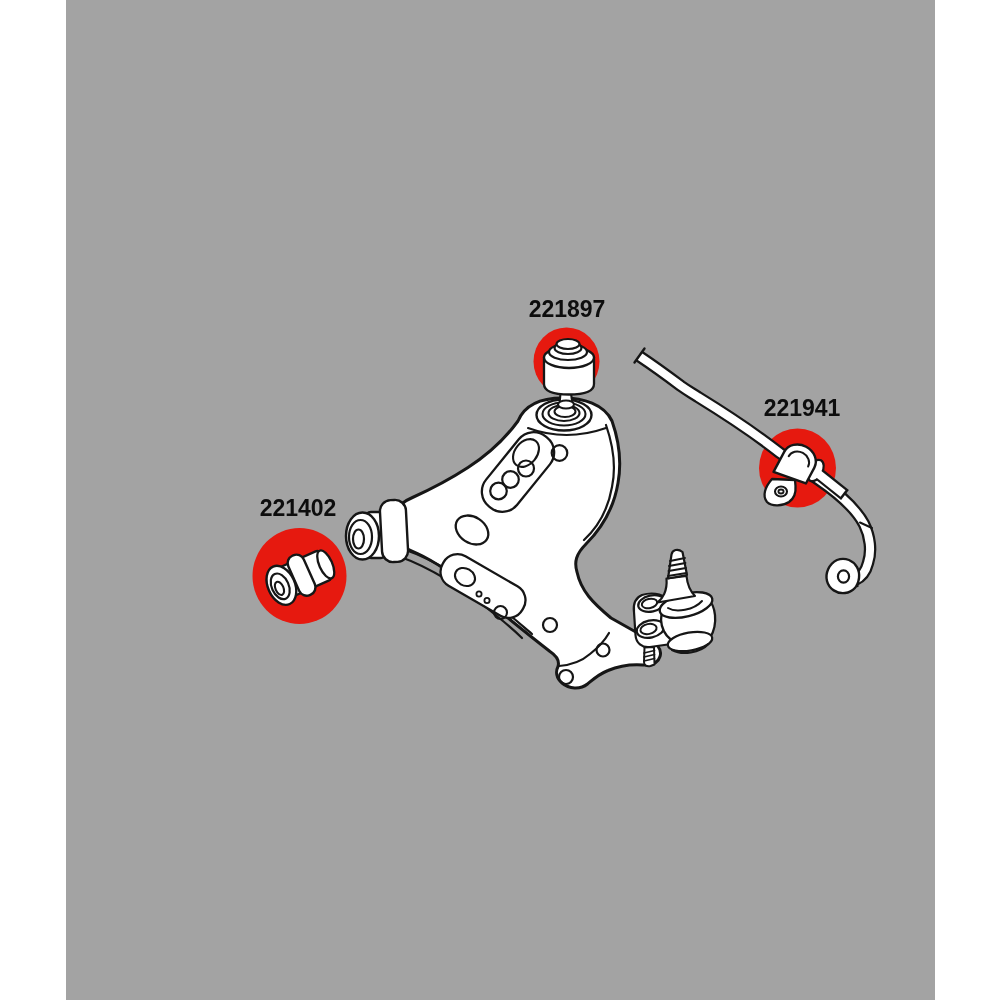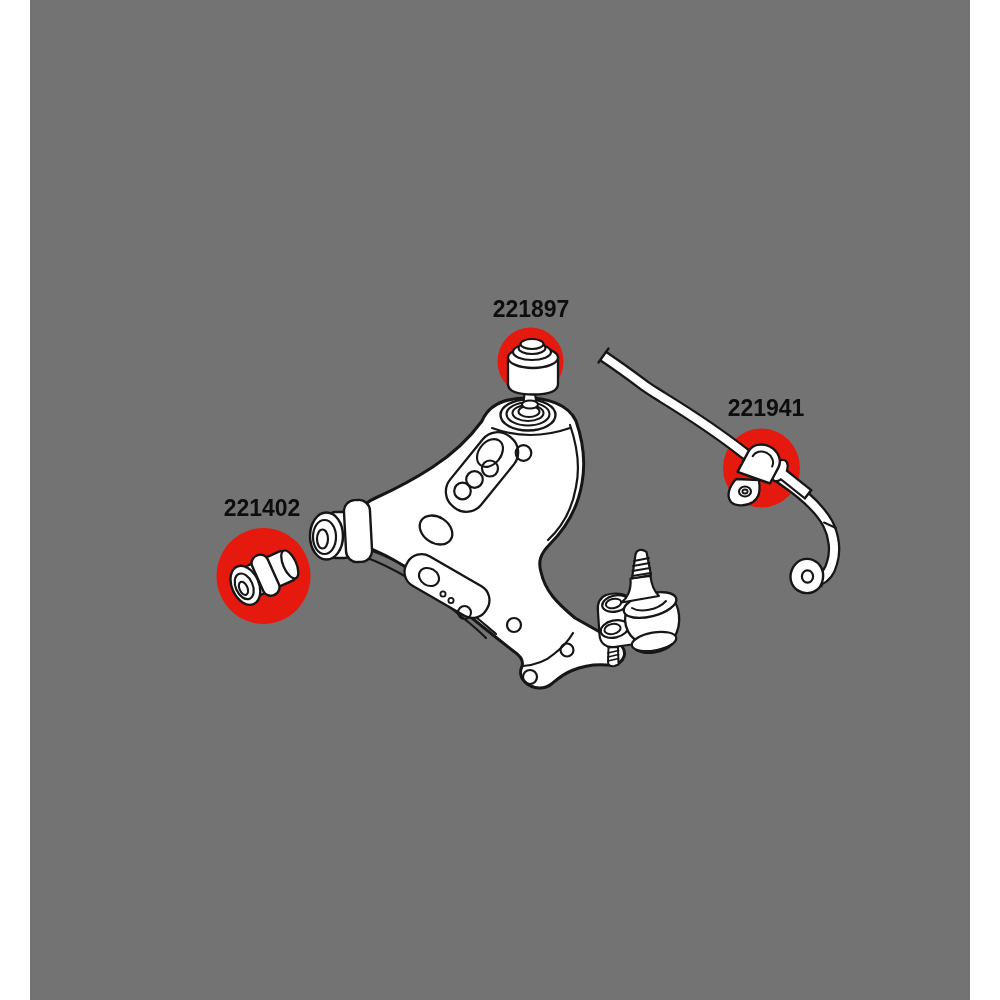--- a/index.html
+++ b/index.html
@@ -1,20 +1,20 @@
 <!DOCTYPE html>
 <html><head>
 <meta charset="utf-8">
 <style>
   html,body{margin:0;padding:0;background:#ffffff;}
   .stage{
     position:relative;
-    width:940px;height:1000px;
+    width:869px;height:1000px;
     margin:0 auto;
-    background:#737373;
+    background:#a3a3a3;
     font-family:"Liberation Sans", sans-serif;
     overflow:hidden;
   }
   svg{display:block;width:1000px;height:1000px;}
   .ln{stroke:#161616;stroke-linecap:round;stroke-linejoin:round;fill:none;}
   .wf{fill:#ffffff;}
   .part-label{
     font-family:"Liberation Sans", sans-serif;
     font-weight:bold;
     font-size:23px;

